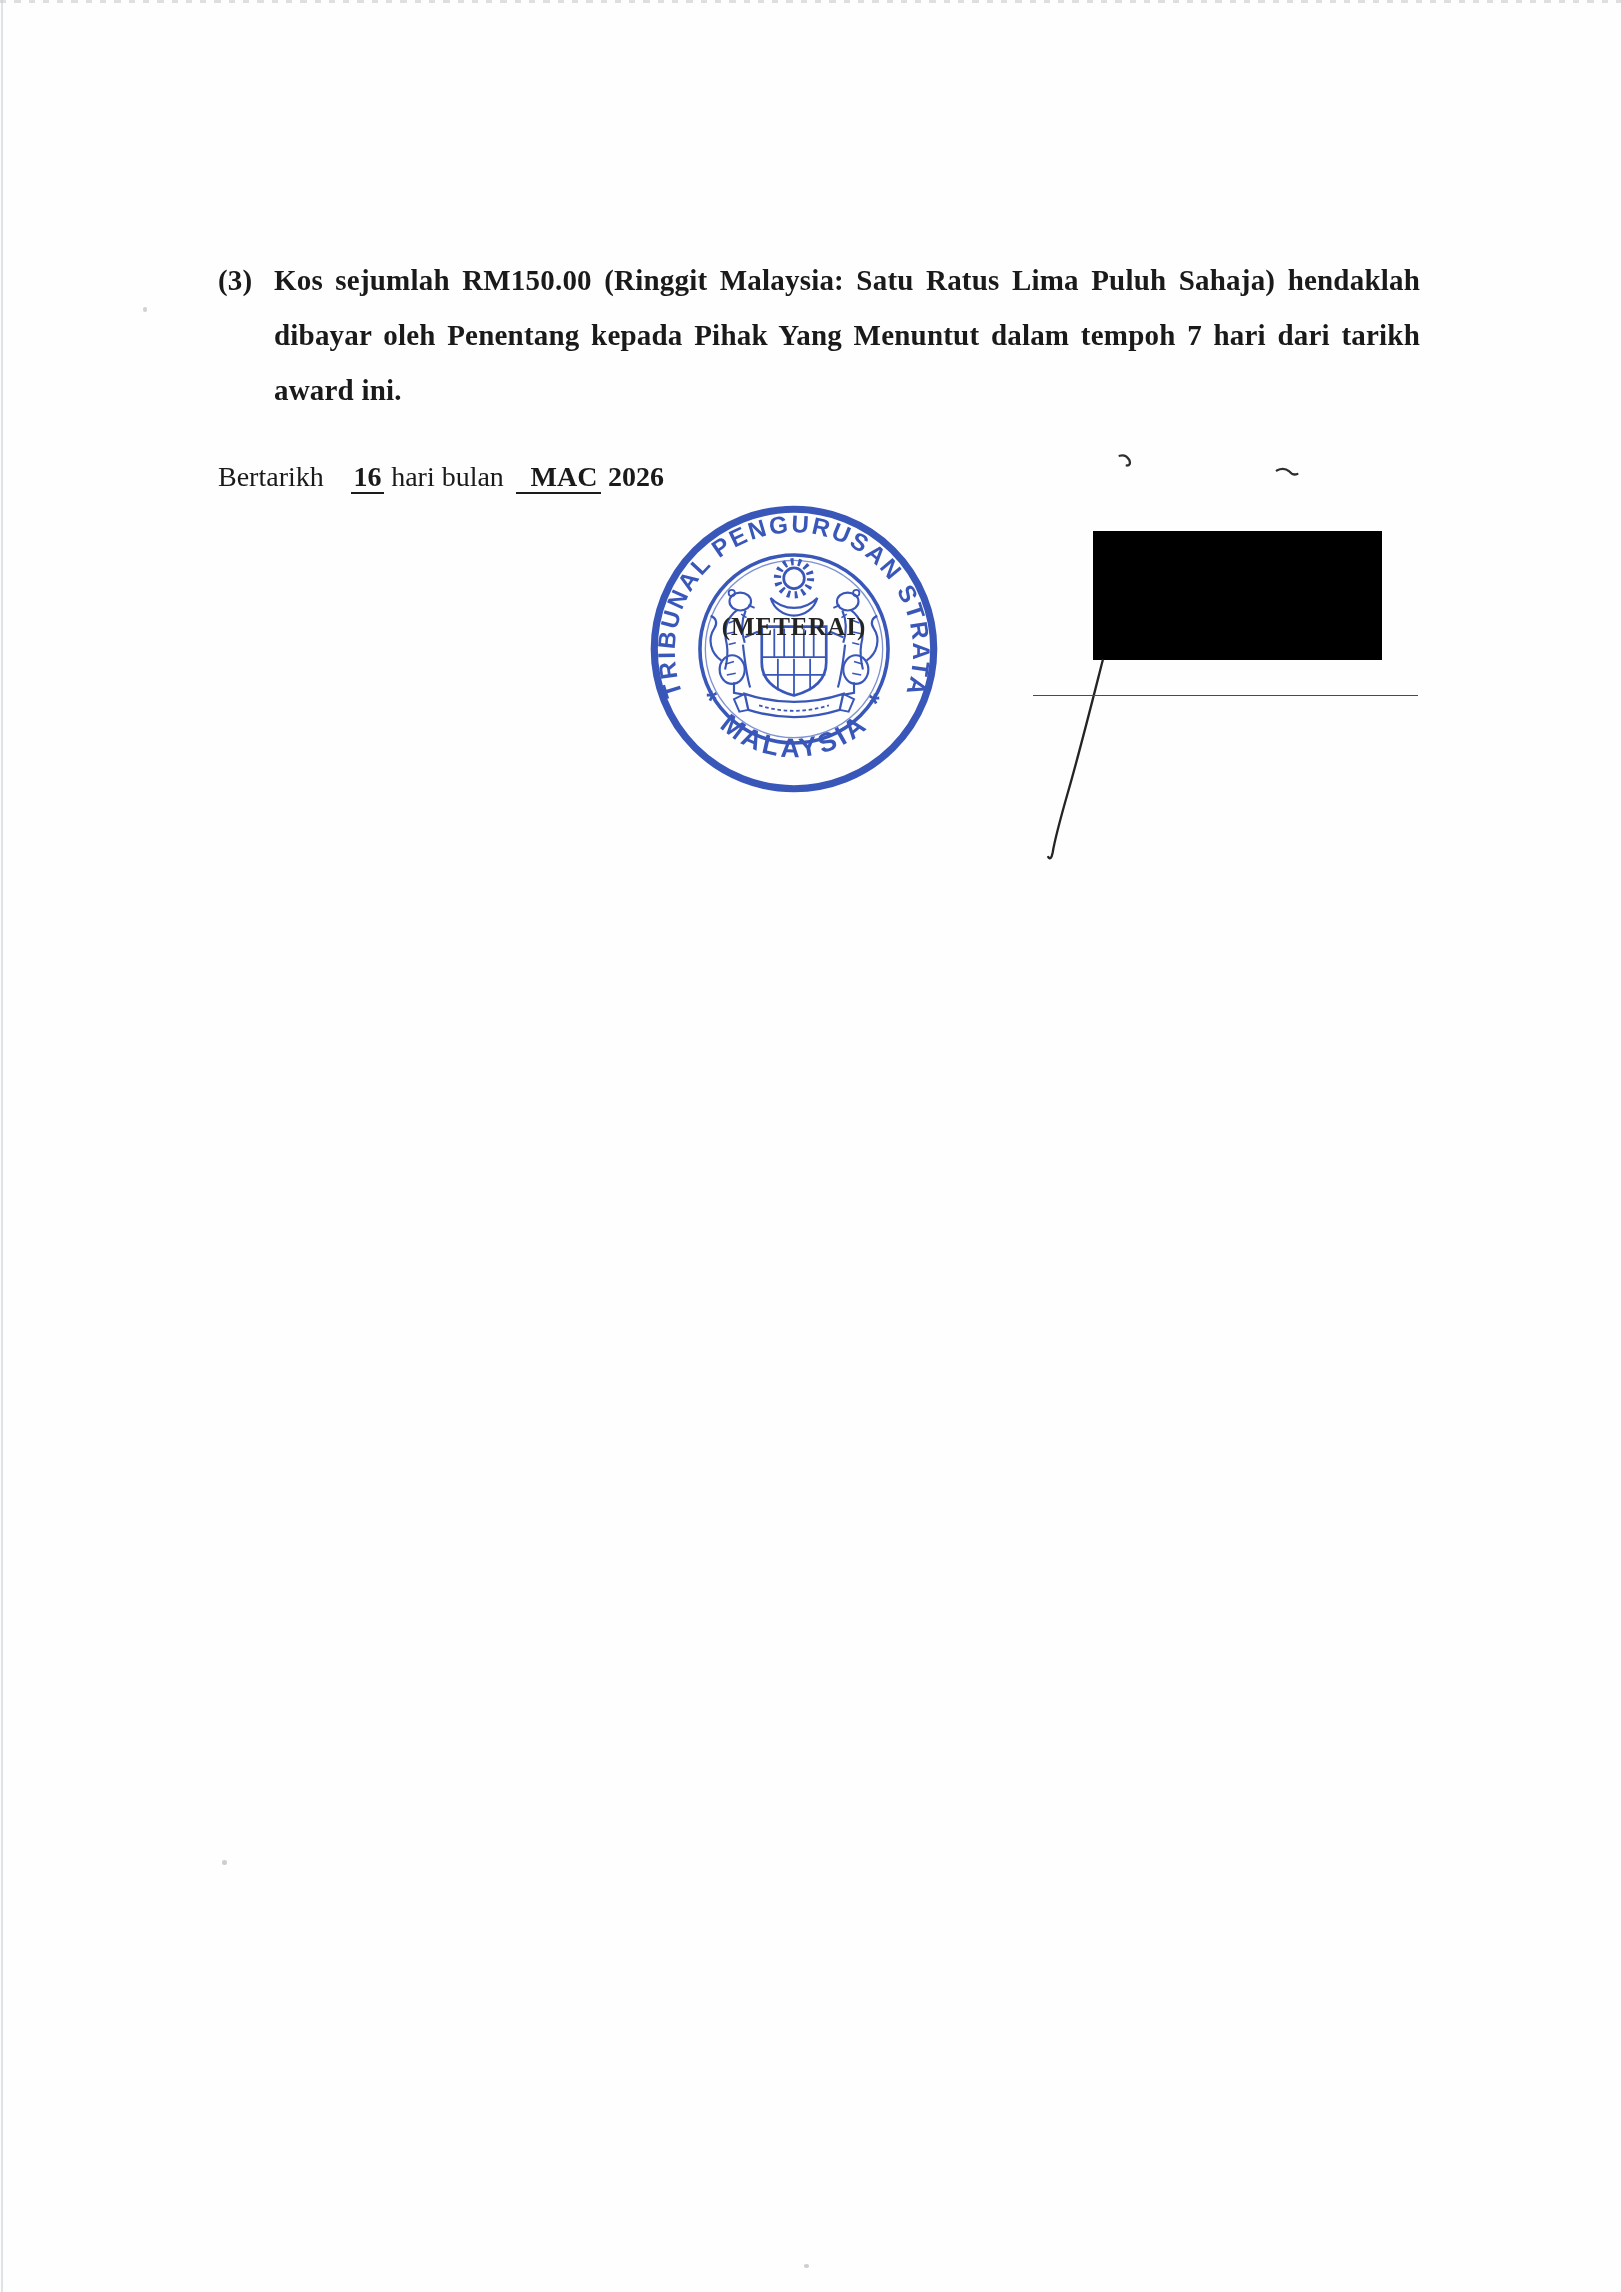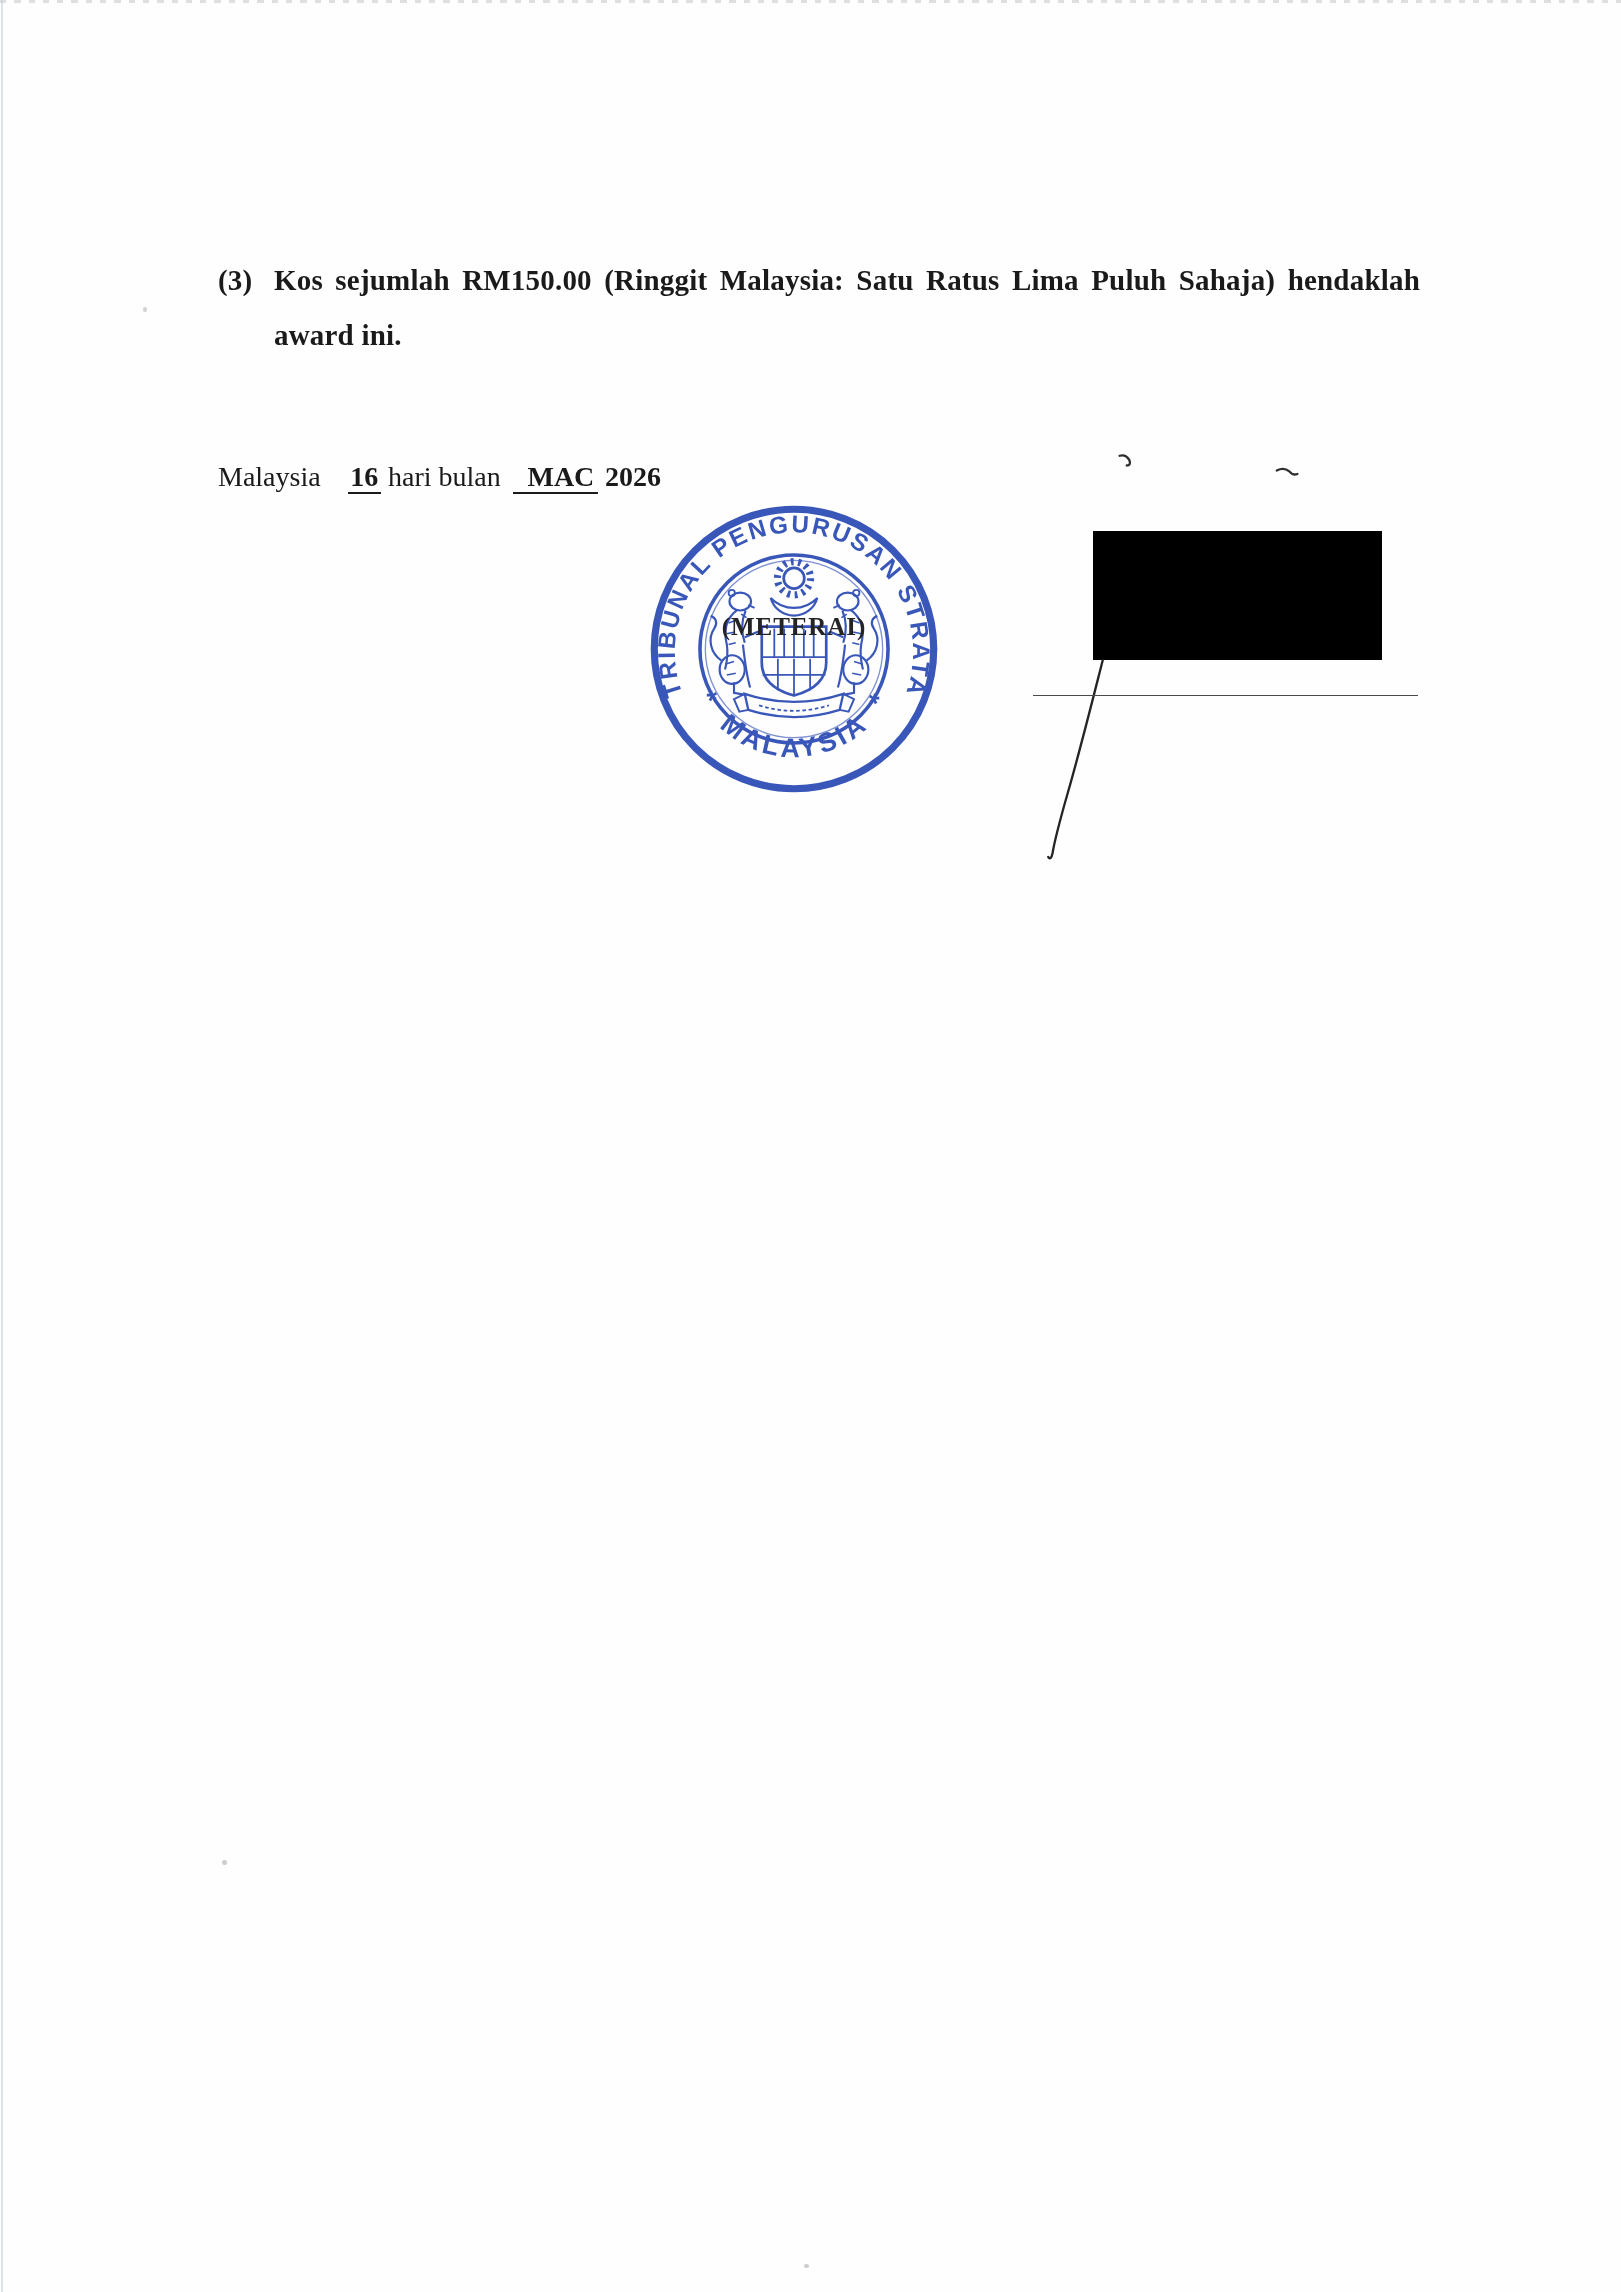--- a/index.html
+++ b/index.html
@@ -89,26 +89,27 @@
   <div class="edge-top"></div>
   <div class="edge-left"></div>
   <div class="speck s1"></div>
   <div class="speck s2"></div>
   <div class="speck s3"></div>
 
   <div class="clause">
     <span class="marker">(3)</span>
     <div class="lines">
       <div class="pline jl">Kos sejumlah RM150.00 (Ringgit Malaysia: Satu Ratus Lima Puluh Sahaja) hendaklah</div>
+      <div class="pline jl">dibayar oleh Penentang kepada Pihak Yang Menuntut dalam tempoh 7 hari dari tarikh</div>
       <div class="pline">award ini.</div>
     </div>
   </div>
 
   <div class="dateline">
-    <span>Malaysia</span>
+    <span>Bertarikh</span>
     <span class="b u day">16</span>
     <span>hari bulan</span>
     <span class="b u month">MAC</span>
     <span class="b">2026</span>
   </div>
 
   <svg class="stamp" viewBox="0 0 326 326" aria-hidden="true">
     <g opacity="0.93">
 
       <circle class="ink" cx="163" cy="163" r="156" stroke-width="8"></circle>

